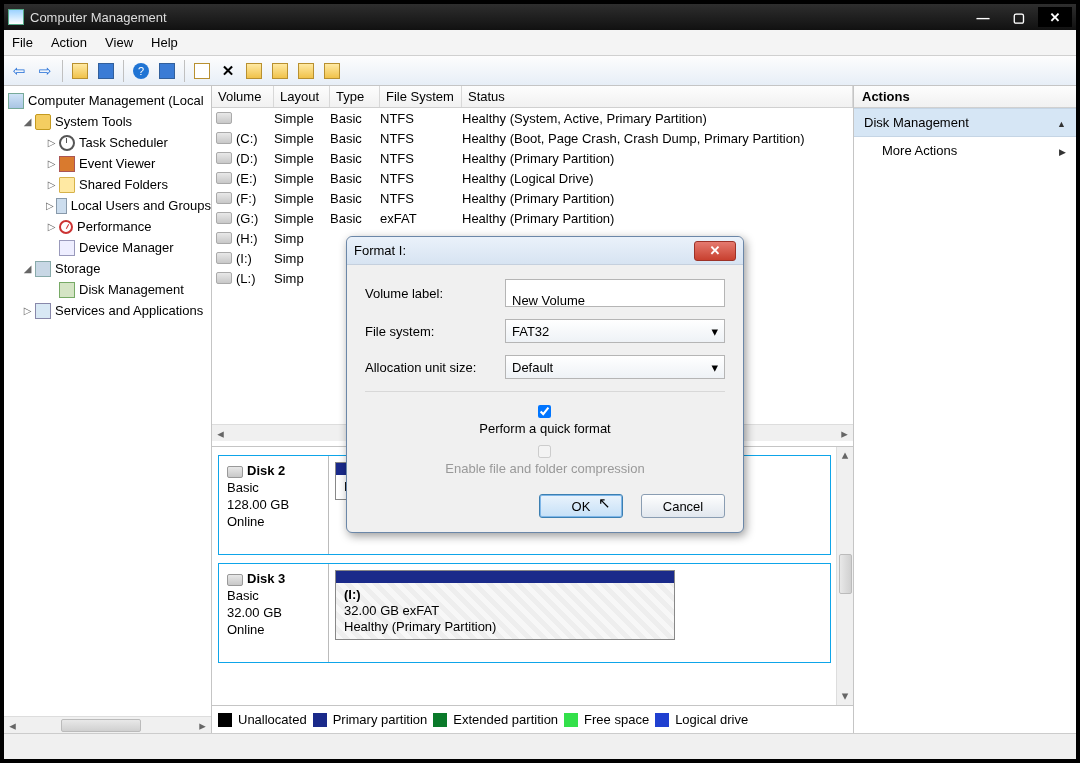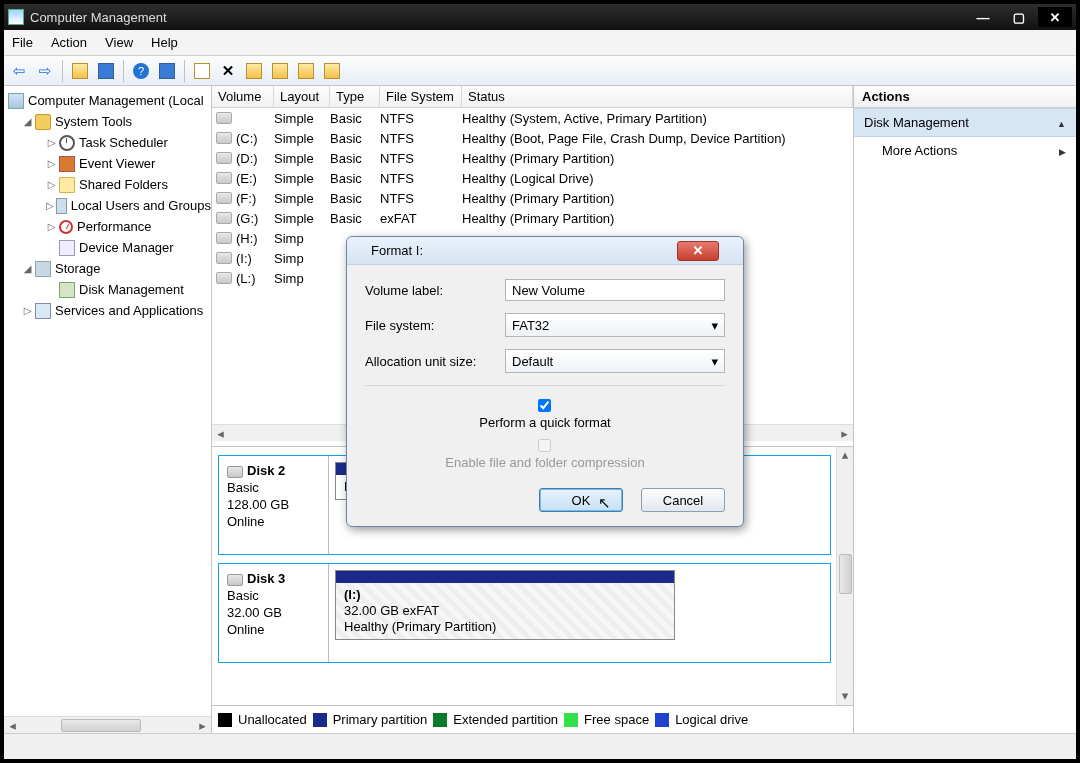--- a/index.html
+++ b/index.html
@@ -89,27 +89,27 @@
   .actions-head { height:22px; border-bottom:1px solid #d0d0d0; background:linear-gradient(#fdfdfd,#f1f1f1); padding:2px 8px; display:flex; align-items:center; font-weight:bold;}
   .actions-row { padding:6px 10px; display:flex; align-items:center; justify-content:space-between;}
   .actions-sel { background:#d6e6f5; border-top:1px solid #c5d5e5; border-bottom:1px solid #c5d5e5;}
   .chev::after{content:"▲"; font-size:9px; color:#333;}
   .chev-r::after{content:"▶"; font-size:9px; color:#333;}
   .actions-sub{ padding:6px 10px 6px 28px; display:flex; justify-content:space-between; align-items:center;}
   
   .statusbar { position:absolute; left:0; right:0; bottom:0; height:26px; background:#f0f0f0; border-top:1px solid #ccc;}
   
   .dialog { position:absolute; left:342px; top:232px; width:398px; background:#f0f0f0; border:1px solid #6b87a8; border-radius:6px; box-shadow:2px 3px 10px rgba(0,0,0,0.4);}
-  .dlg-title { height:28px; background:linear-gradient(#eaf1fa,#d7e4f2); border-bottom:1px solid #c5d0de; display:flex; align-items:center; padding:0 24px; border-radius:6px 6px 0 0;}
+  .dlg-title { height:28px; background:linear-gradient(#eaf1fa,#d7e4f2); border-bottom:1px solid #c5d0de; display:flex; align-items:center; padding:0 7px; border-radius:6px 6px 0 0;}
   .dlg-title span{flex:1;}
   .dlg-close{ width:42px; height:20px; background:linear-gradient(#e57a6f,#c8402f); border:1px solid #9c3228; border-radius:3px; color:#fff; display:flex;align-items:center;justify-content:center; font-weight:bold;}
   .dlg-body { padding:14px 18px 12px; }
   .dlg-row { display:flex; align-items:center; margin-bottom:12px; }
   .dlg-row label{ width:140px; }
-  .dlg-input { flex:1; height:22px; border:1px solid #b5b5b5; background:#fff; padding:4px 6px; display:flex; align-items:center;}
+  .dlg-input { flex:1; height:22px; border:1px solid #b5b5b5; background:#fff; padding:13px 6px; display:flex; }
   .dlg-select { flex:1; height:24px; border:1px solid #b5b5b5; background:linear-gradient(#fff,#eef2f6); padding:0 6px; display:flex; align-items:center; justify-content:space-between;}
   .dlg-sep { height:1px; background:#d8d8d8; margin:6px 0 10px;}
   .dlg-check { display:flex; align-items:center; margin-bottom:6px;flex-direction:column;}
   .dlg-check input{margin-right:6px;}
   .dlg-check.disabled{color:#999;}
   .dlg-buttons{ display:flex; justify-content:flex-end; gap:10px; padding:0 18px 14px;}
   .dlg-btn{ width:84px; height:24px; border:1px solid #8a9db2; border-radius:3px; background:linear-gradient(#fefefe,#e1e7ee); display:flex;align-items:center;justify-content:center;margin-left:8px;}
   .dlg-btn-primary{ border:1px solid #3c7fb1; background:linear-gradient(#eaf3fc,#c5e0f7); box-shadow:0 0 0 1px #7eb6e8 inset;}
   .cursor-fake{position:absolute; left:594px; top:490px; font-size:15px; pointer-events:none;}
 </style>
@@ -261,21 +261,21 @@
               <div class="c-status">Healthy (System, Active, Primary Partition)</div>
             </div>
             <div class="vol-row">
               <div class="c-volume">
                 <span class="vi"></span>
                 <span>(C:)</span>
               </div>
               <div class="c-layout">Simple</div>
               <div class="c-type">Basic</div>
               <div class="c-fs">NTFS</div>
-              <div class="c-status">Healthy (Boot, Page File, Crash Dump, Device Partition)</div>
+              <div class="c-status">Healthy (Boot, Page Crash, Crash Dump, Primary Partition)</div>
             </div>
             <div class="vol-row">
               <div class="c-volume">
                 <span class="vi"></span>
                 <span>(D:)</span>
               </div>
               <div class="c-layout">Simple</div>
               <div class="c-type">Basic</div>
               <div class="c-fs">NTFS</div>
               <div class="c-status">Healthy (Primary Partition)</div>

